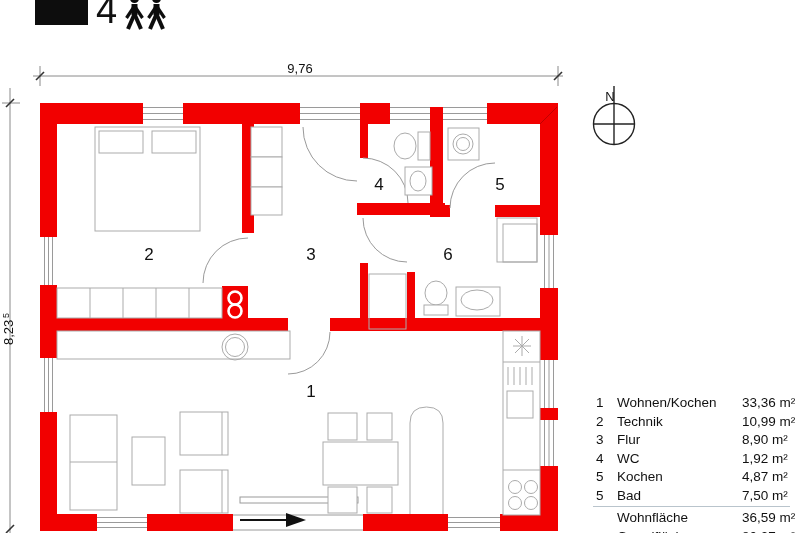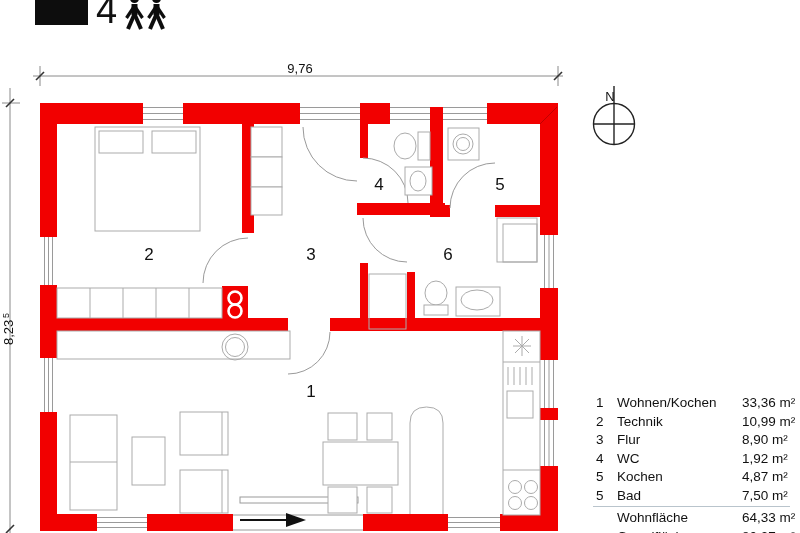--- a/index.html
+++ b/index.html
@@ -272,21 +272,21 @@
       <span class="lval">4,87 m²</span>
     </div>
     <div class="lrow" style="top:92.5px">
       <span class="lnum">5</span>
       <span class="llabel">Bad</span>
       <span class="lval">7,50 m²</span>
     </div>
     <div class="lsep" style="top:112px"></div>
     <div class="lrow" style="top:115px">
       <span class="llabel">Wohnfläche</span>
-      <span class="lval">64,33 m²</span>
+      <span class="lval">36,59 m²</span>
     </div>
     <div class="lrow" style="top:134px">
       <span class="llabel">Grundfläche</span>
       <span class="lval">80,37 m²</span>
     </div>
   </div>
 
 </div>
 
 </body></html>

